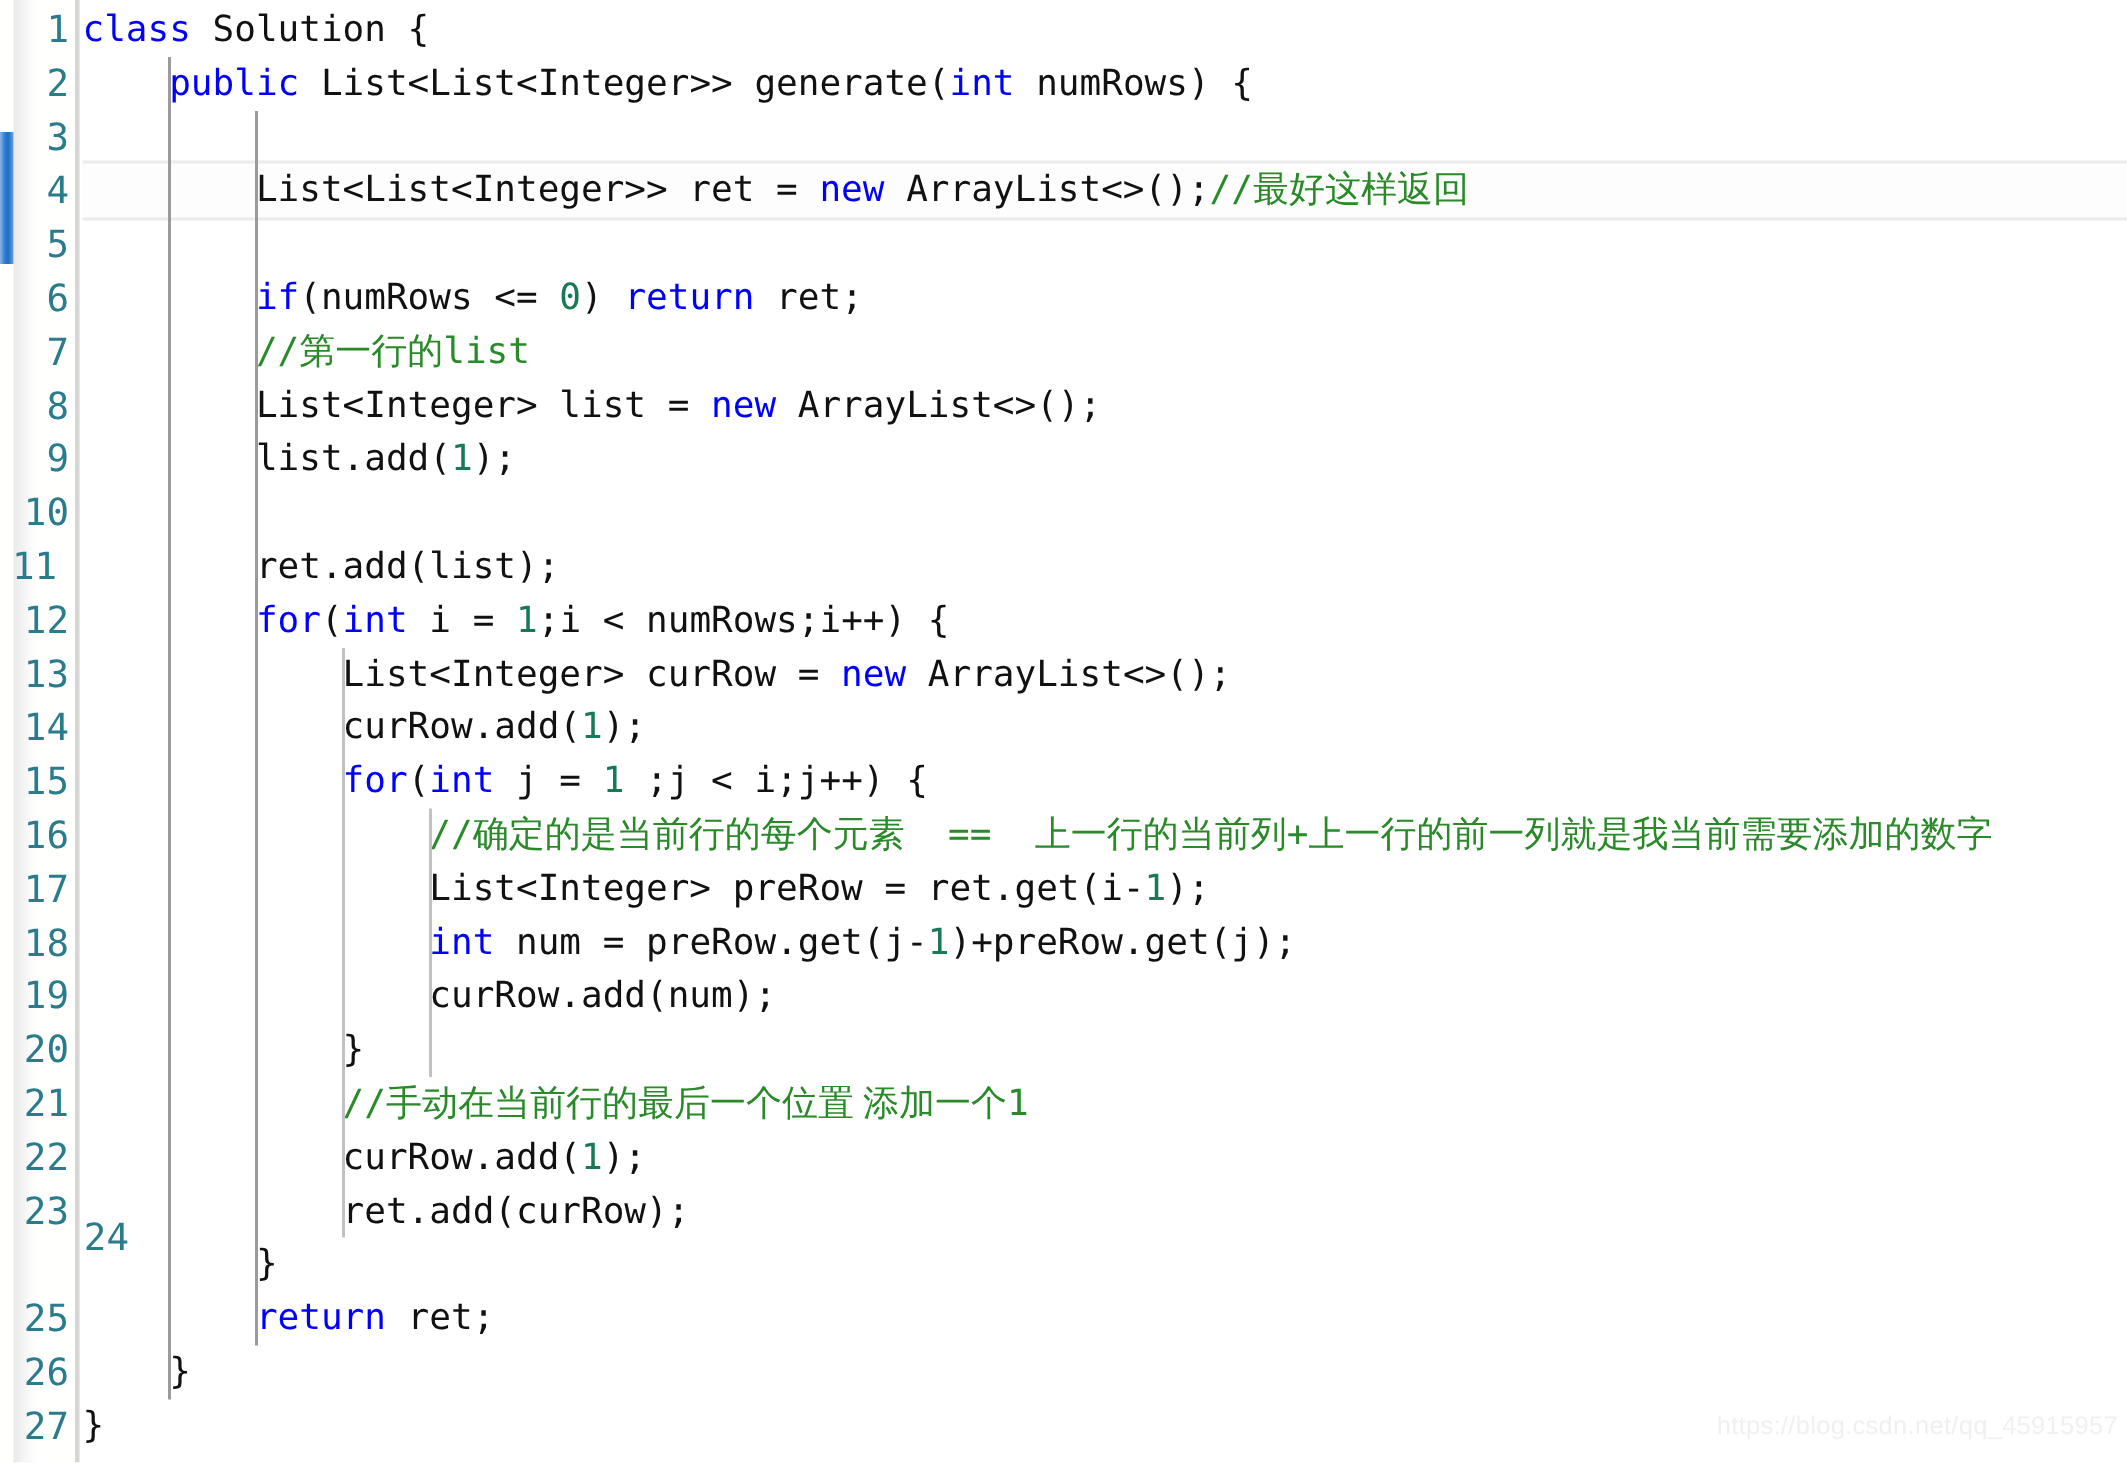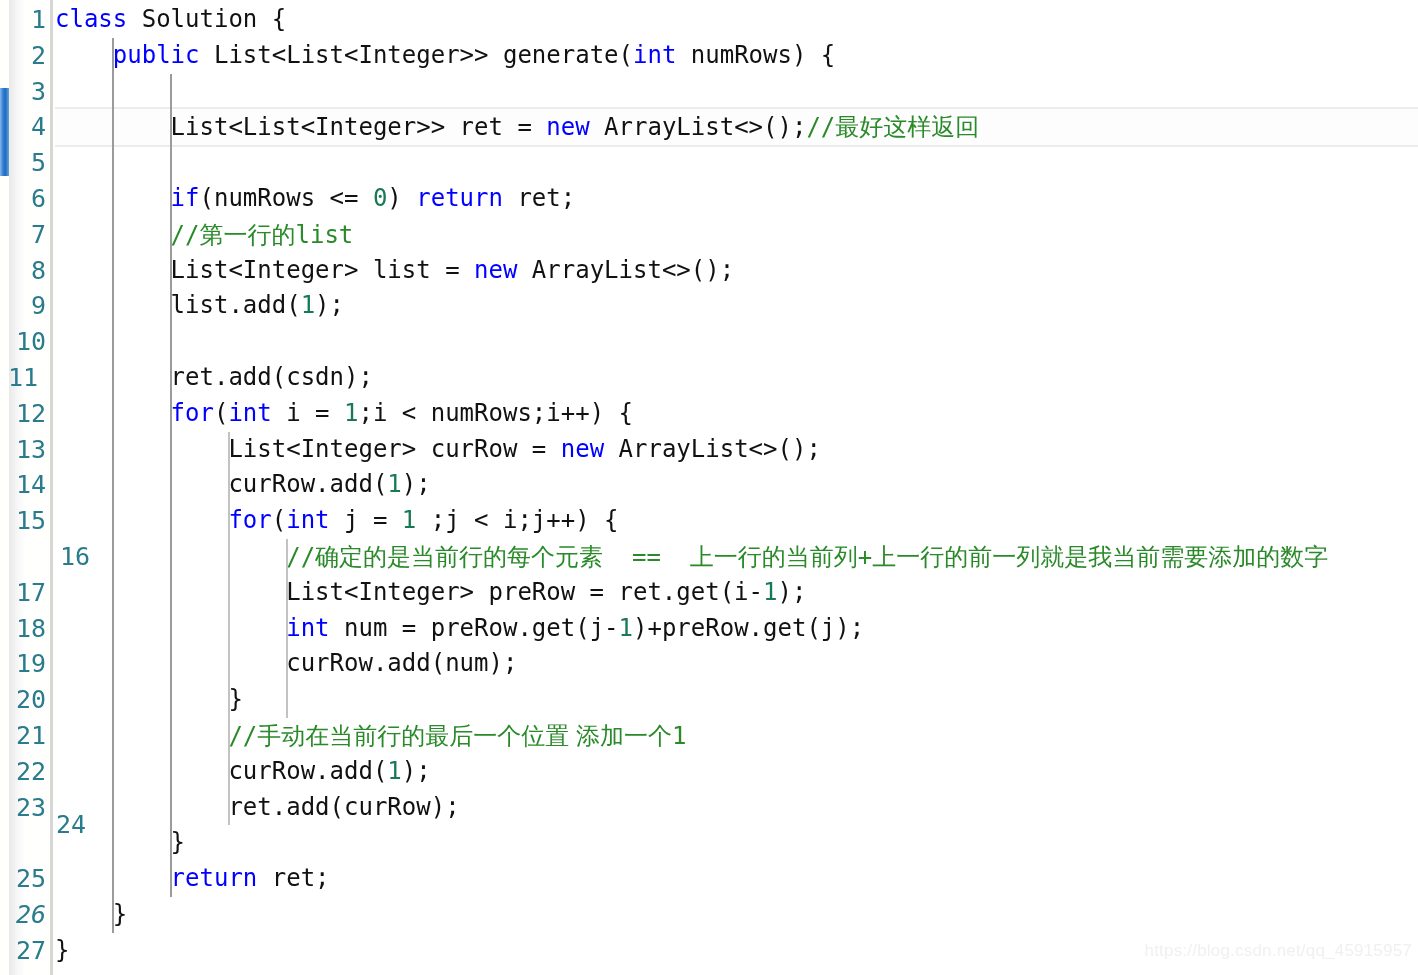--- a/index.html
+++ b/index.html
@@ -119,21 +119,21 @@
   .indent-guide.soft {
     background: #c2c2c2;
   }
 
   
   .kw   { color: #0000ff; }
   .num  { color: #177a54; }
   .cmt  { color: #2a8a2a; }
   .txt  { color: #111111; }
   
-  .cjk  { font-family: Liberation Sans, sans-serif; text-align: right; }
+  .cjk  { font-family: Liberation Serif, serif; text-align: right; }
 
   
   #watermark {
     position: absolute;
     right: 6px;
     bottom: 14px;
     color: #f0f0f0;
     font-family: "Liberation Sans", sans-serif;
     font-size: 17px;
     letter-spacing: 0.2px;
@@ -158,21 +158,21 @@
   <div id="code-surface">
       <div class="code-line" style="top: 2px;"><span class="kw">class</span><span class="txt"> Solution {</span></div>
       <div class="code-line" style="top: 37.8px;"><span class="txt">    </span><span class="kw">public</span><span class="txt"> List&lt;List&lt;Integer&gt;&gt; generate(</span><span class="kw">int</span><span class="txt"> numRows) {</span></div>
       <div class="code-line" style="top: 73.6px;">​</div>
       <div class="code-line" style="top: 109.4px;"><span class="txt">        List&lt;List&lt;Integer&gt;&gt; ret = </span><span class="kw">new</span><span class="txt"> ArrayList&lt;&gt;();</span><span class="cmt">//</span><span class="cmt cjk">最好这样返回</span></div>
       <div class="code-line" style="top: 145.2px;">​</div>
       <div class="code-line" style="top: 181px;"><span class="txt">        </span><span class="kw">if</span><span class="txt">(numRows &lt;= </span><span class="num">0</span><span class="txt">) </span><span class="kw">return</span><span class="txt"> ret;</span></div>
       <div class="code-line" style="top: 216.8px;"><span class="txt">        </span><span class="cmt">//</span><span class="cmt cjk">第一行的</span><span class="cmt">list</span></div>
       <div class="code-line" style="top: 252.6px;"><span class="txt">        List&lt;Integer&gt; list = </span><span class="kw">new</span><span class="txt"> ArrayList&lt;&gt;();</span></div>
       <div class="code-line" style="top: 288.4px;"><span class="txt">        list.add(</span><span class="num">1</span><span class="txt">);</span></div>
-      <div class="code-line" style="top: 360px;"><span class="txt">        ret.add(csdn);</span></div>
+      <div class="code-line" style="top: 360px;"><span class="txt">        ret.add(list);</span></div>
       <div class="code-line" style="top: 395.8px;"><span class="txt">        </span><span class="kw">for</span><span class="txt">(</span><span class="kw">int</span><span class="txt"> i = </span><span class="num">1</span><span class="txt">;i &lt; numRows;i++) {</span></div>
       <div class="code-line" style="top: 431.6px;"><span class="txt">            List&lt;Integer&gt; curRow = </span><span class="kw">new</span><span class="txt"> ArrayList&lt;&gt;();</span></div>
       <div class="code-line" style="top: 467.4px;"><span class="txt">            curRow.add(</span><span class="num">1</span><span class="txt">);</span></div>
       <div class="code-line" style="top: 503.2px;"><span class="txt">            </span><span class="kw">for</span><span class="txt">(</span><span class="kw">int</span><span class="txt"> j = </span><span class="num">1</span><span class="txt"> ;j &lt; i;j++) {</span></div>
       <div class="code-line" style="top: 539px;"><span class="txt">                </span><span class="cmt">//</span><span class="cmt cjk">确定的是当前行的每个元素</span><span class="cmt">  ==  </span><span class="cmt cjk">上一行的当前列</span><span class="cmt">+</span><span class="cmt cjk">上一行的前一列就是我当前需要添加的数字</span></div>
       <div class="code-line" style="top: 574.8px;"><span class="txt">                List&lt;Integer&gt; preRow = ret.get(i-</span><span class="num">1</span><span class="txt">);</span></div>
       <div class="code-line" style="top: 610.6px;"><span class="txt">                </span><span class="kw">int</span><span class="txt"> num = preRow.get(j-</span><span class="num">1</span><span class="txt">)+preRow.get(j);</span></div>
       <div class="code-line" style="top: 646.4px;"><span class="txt">                curRow.add(num);</span></div>
       <div class="code-line" style="top: 682.2px;"><span class="txt">            }</span></div>
       <div class="code-line" style="top: 718px;"><span class="txt">            </span><span class="cmt">//</span><span class="cmt cjk">手动在当前行的最后一个位置 添加一个</span><span class="cmt">1</span></div>
@@ -196,31 +196,31 @@
       <div class="linenum" style="top: 181px;">6</div>
       <div class="linenum" style="top: 216.8px;">7</div>
       <div class="linenum" style="top: 252.6px;">8</div>
       <div class="linenum" style="top: 288.4px;">9</div>
       <div class="linenum" style="top: 324.2px;">10</div>
       <div class="linenum" style="top: 360px; text-align: center;">11</div>
       <div class="linenum" style="top: 395.8px;">12</div>
       <div class="linenum" style="top: 431.6px;">13</div>
       <div class="linenum" style="top: 467.4px;">14</div>
       <div class="linenum" style="top: 503.2px;">15</div>
-      <div class="linenum" style="top: 539px; padding-left: 44px;">16</div>
+      <div class="linenum" style="top: 539px;">16</div>
       <div class="linenum" style="top: 574.8px;">17</div>
       <div class="linenum" style="top: 610.6px;">18</div>
       <div class="linenum" style="top: 646.4px;">19</div>
       <div class="linenum" style="top: 682.2px;">20</div>
       <div class="linenum" style="top: 718px;">21</div>
       <div class="linenum" style="top: 753.8px;">22</div>
       <div class="linenum" style="top: 789.6px;">23</div>
       <div class="linenum" style="top: 807px; margin-left: 40px;">24</div>
       <div class="linenum" style="top: 861.2px;">25</div>
-      <div class="linenum" style="top: 897px; font-style: italic;">26</div>
+      <div class="linenum" style="top: 897px;">26</div>
       <div class="linenum" style="top: 932.8px;">27</div>
     </div>
 
   <div id="left-marker"></div>
 
   <div id="watermark">https://blog.csdn.net/qq_45915957</div>
 
 </div>
 
 </body></html>

